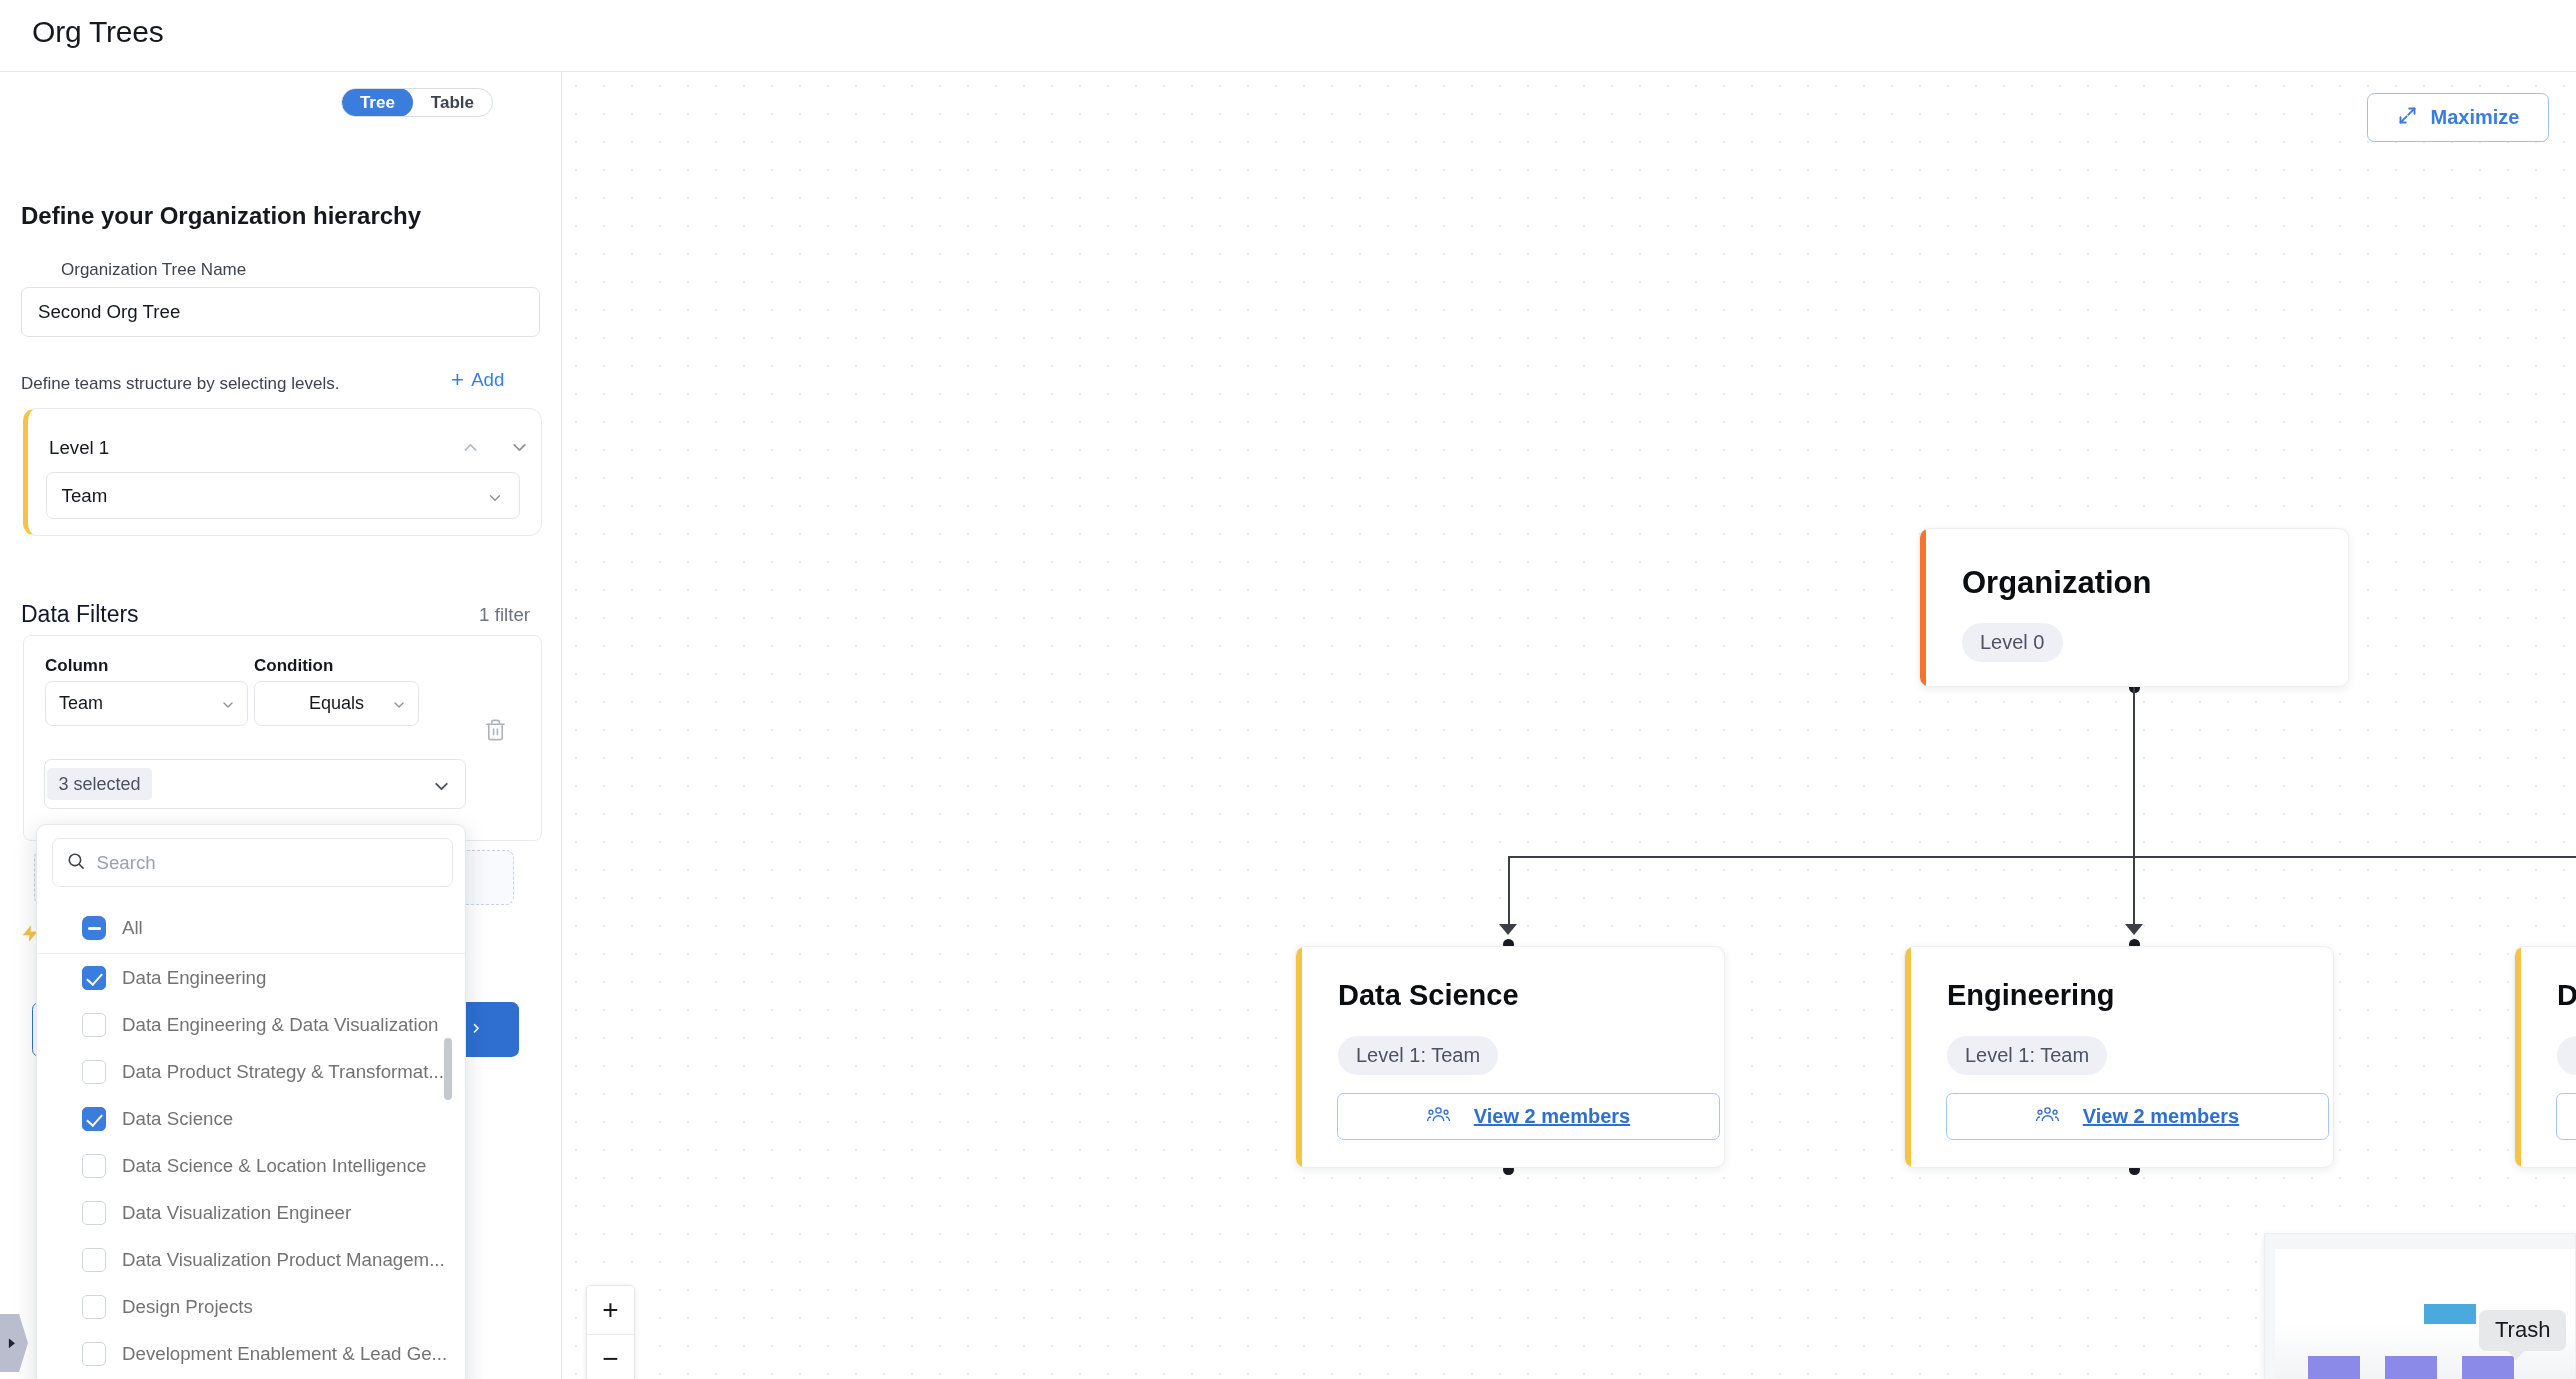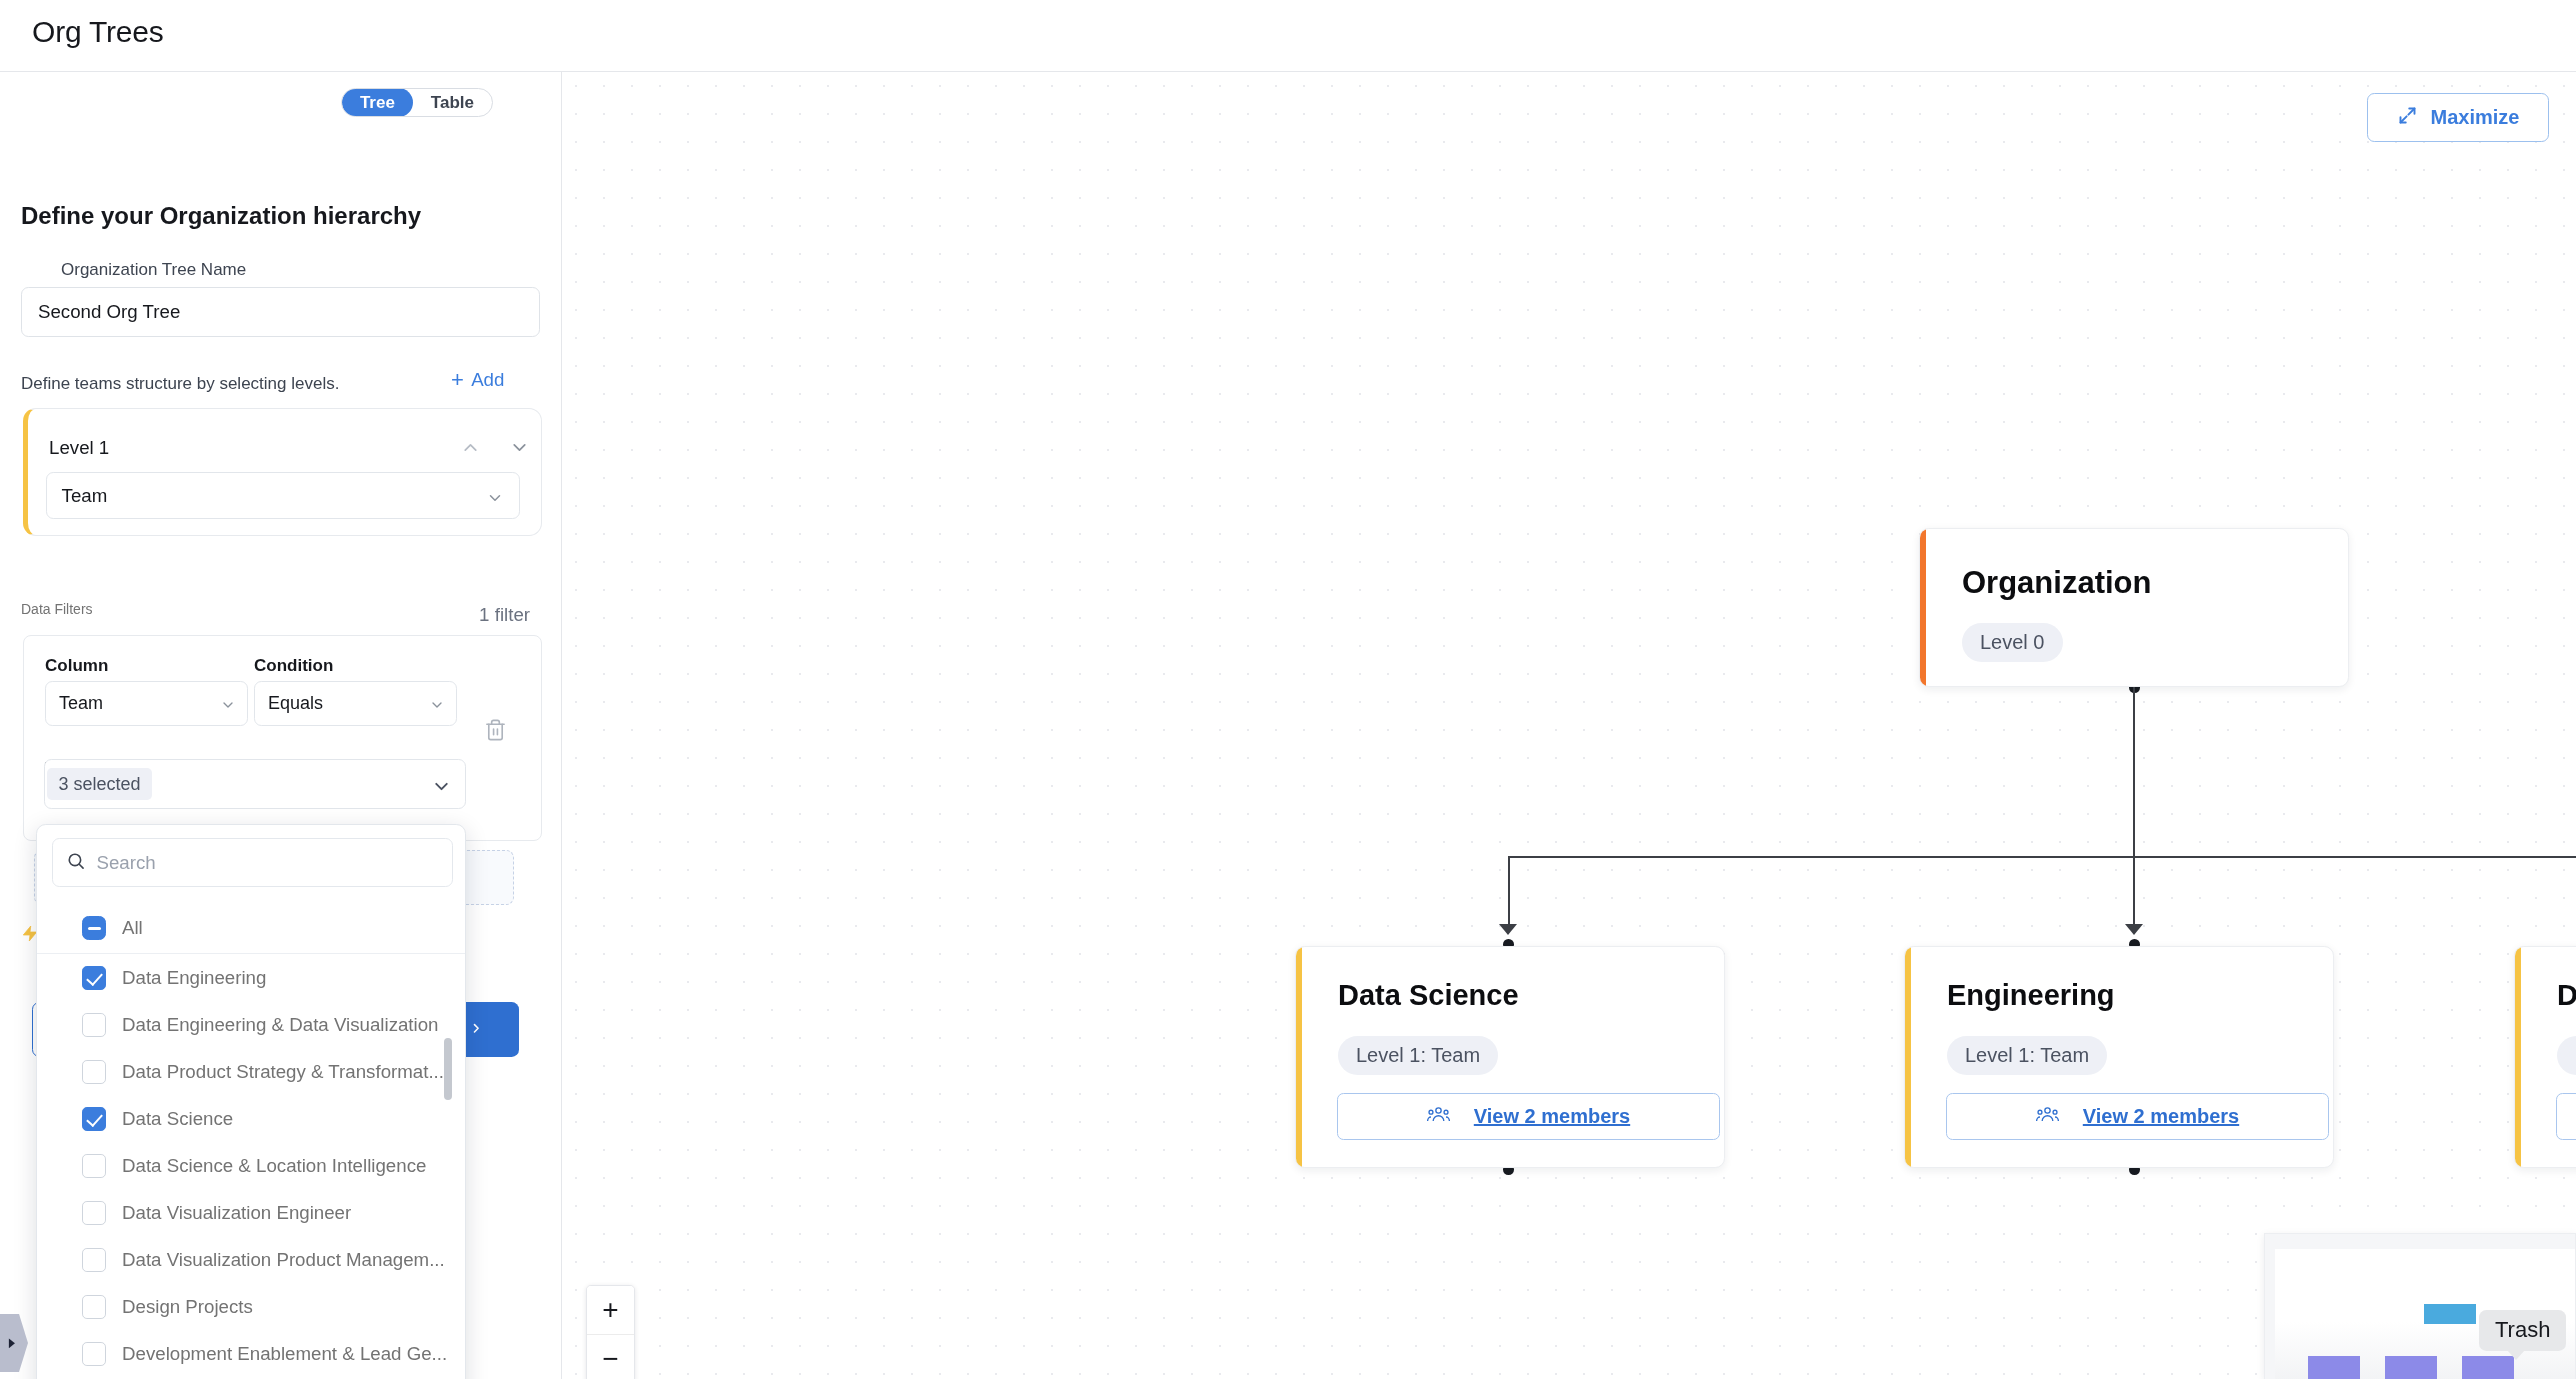--- a/index.html
+++ b/index.html
@@ -99,42 +99,42 @@
     border: 0.8px solid #e2e6eb; border-radius: 7.3px;
     background: #ffffff; display: flex; align-items: center;
     padding: 0 14.6px; cursor: pointer;
   }
   .level-select-val { font-size: 18.7px; color: #16181d; }
   .sel-chev { position: absolute; right: 14.6px; top: 16px; }
 
   
   .df-title {
     position: absolute; left: 21px; top: 529px;
-    font-size: 14px; color: #737373; font-weight: 400;
+    font-size: 23px; color: #0f172a; font-weight: 400;
   }
   .df-count {
     position: absolute; right: 31px; top: 532px;
     font-size: 18.7px; color: #6b7280;
   }
   .filter-card {
     position: absolute; left: 23px; top: 563px;
     width: 519px; height: 206px;
     background: #ffffff; border: 0.8px solid #e7eaee; border-radius: 8px;
   }
   .ff-label { position: absolute; font-size: 17px; color: #16181d; font-weight: 700; }
   .lbl-column { left: 21px; top: 19.5px; }
   .lbl-condition { left: 230px; top: 19.5px; }
   .lbl-values { left: 21px; top: 123px; }
   .mini-select {
     position: absolute; height: 45px;
     border: 0.8px solid #e2e6eb; border-radius: 7.3px; background: #fff;
     display: flex; align-items: center; padding: 0 13px; cursor: pointer;
   }
   .sel-column { left: 21px; top: 45px; width: 203px; }
-  .sel-condition { left: 230px; top: 45px; width: 203px; }
+  .sel-condition { left: 230px; top: 45px; width: 165px; justify-content: center; }
   .mini-select .v { font-size: 18px; color: #16181d; }
   .mini-select .c { position: absolute; right: 11.4px; top: 14.6px; }
   .trash-icon {
     position: absolute; left: 484px; top: 645px;
     width: 23px; height: 26px; cursor: pointer; z-index: 3;
   }
   .values-select {
     position: absolute; left: 44px; top: 687px;
     width: 422px; height: 50px;
     border: 0.8px solid #e2e6eb; border-radius: 7.3px; background: #fff;

